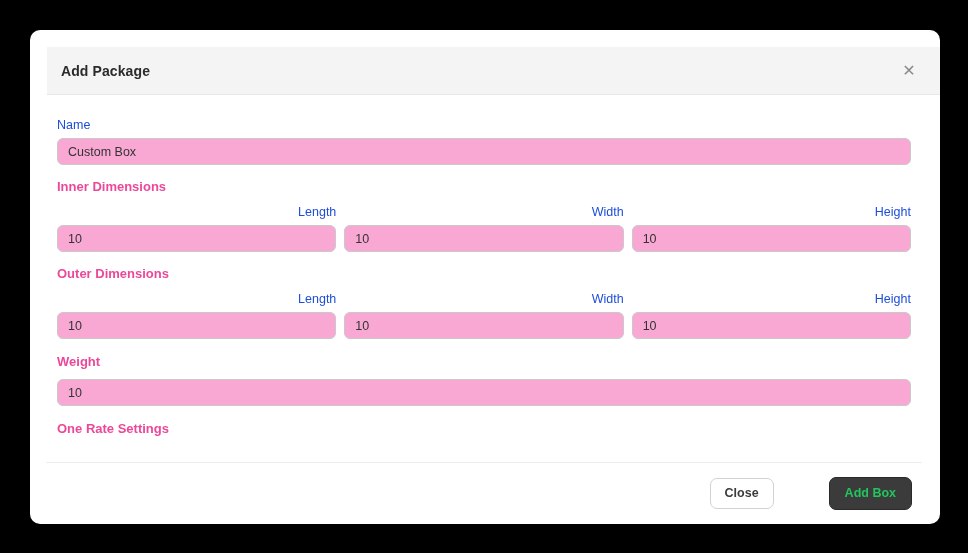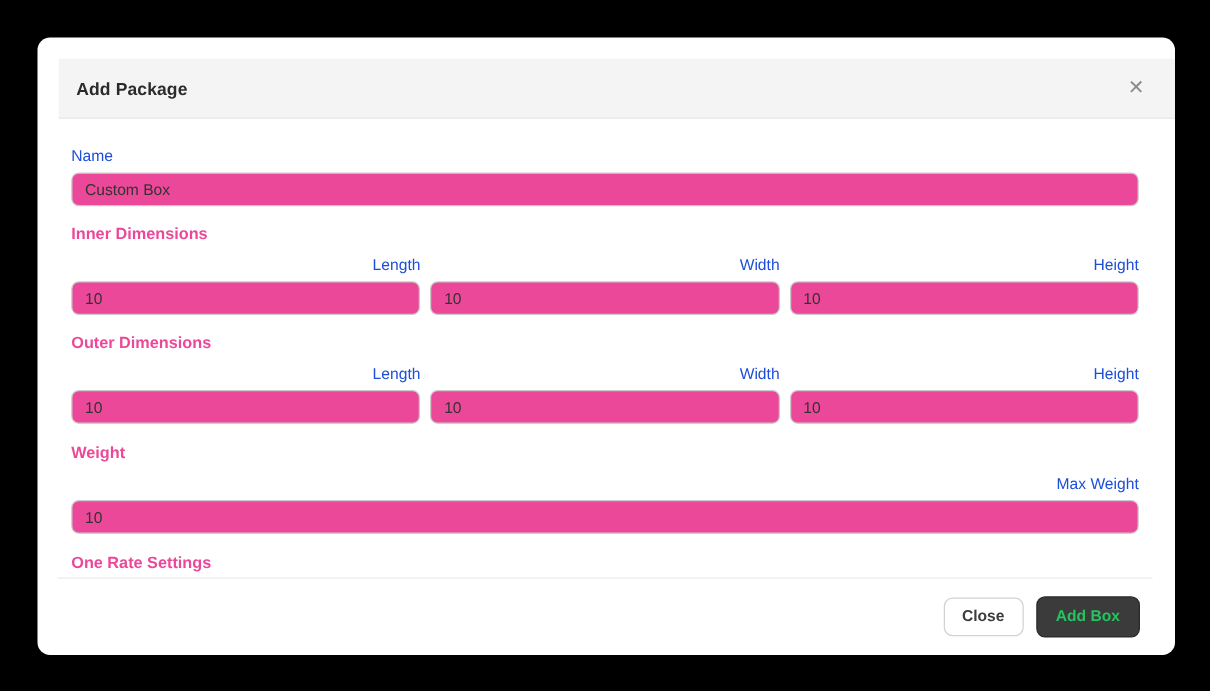--- a/index.html
+++ b/index.html
@@ -101,21 +101,21 @@
   .field-label.disabled {
     color: #b5b5b5;
   }
 
   .text-input {
     box-sizing: border-box;
     width: 100%;
     height: 27px;
     border: 1px solid #c9c9c9;
     border-radius: 6px;
-    background: #ec4899;
+    background: #f9a8d4;
     padding: 0 10px;
     font-size: 12.5px;
     color: #333333;
     font-family: "Liberation Sans", sans-serif;
     outline: none;
     line-height: 25px;
   }
   .text-input:disabled,
   .text-input.disabled {
     background: #ececec;
@@ -159,20 +159,21 @@
     box-sizing: border-box;
   }
   .btn {
     font-family: "Liberation Sans", sans-serif;
     font-size: 12.5px;
     font-weight: bold;
     border-radius: 7px;
     cursor: pointer;
     line-height: 1;
     box-sizing: border-box;
+    margin-left: 45px;
   }
   .btn-secondary {
     background: #ffffff;
     border: 1px solid #d2d2d2;
     color: #3c3c3c;
     padding: 8px 14px;
   }
   .btn-primary {
     background: #3b3b3b;
     border: 1px solid #2a2a2a;
@@ -232,21 +233,20 @@
             <label class="field-label">Height</label>
             <input class="text-input" type="text" value="10" style="">
           </div>
         </div>
       </div>
 
       <div class="group-block weight-block">
         <div class="section-heading">Weight</div>
         <div class="row-3">
           <div class="col">
-            <label class="field-label">Max Weight</label>
             <input class="text-input" type="text" value="10" style="">
           </div>
         </div>
       </div>
 
       <div class="onerate-block">
         <div class="section-heading">One Rate Settings</div>
 
       </div>
 

